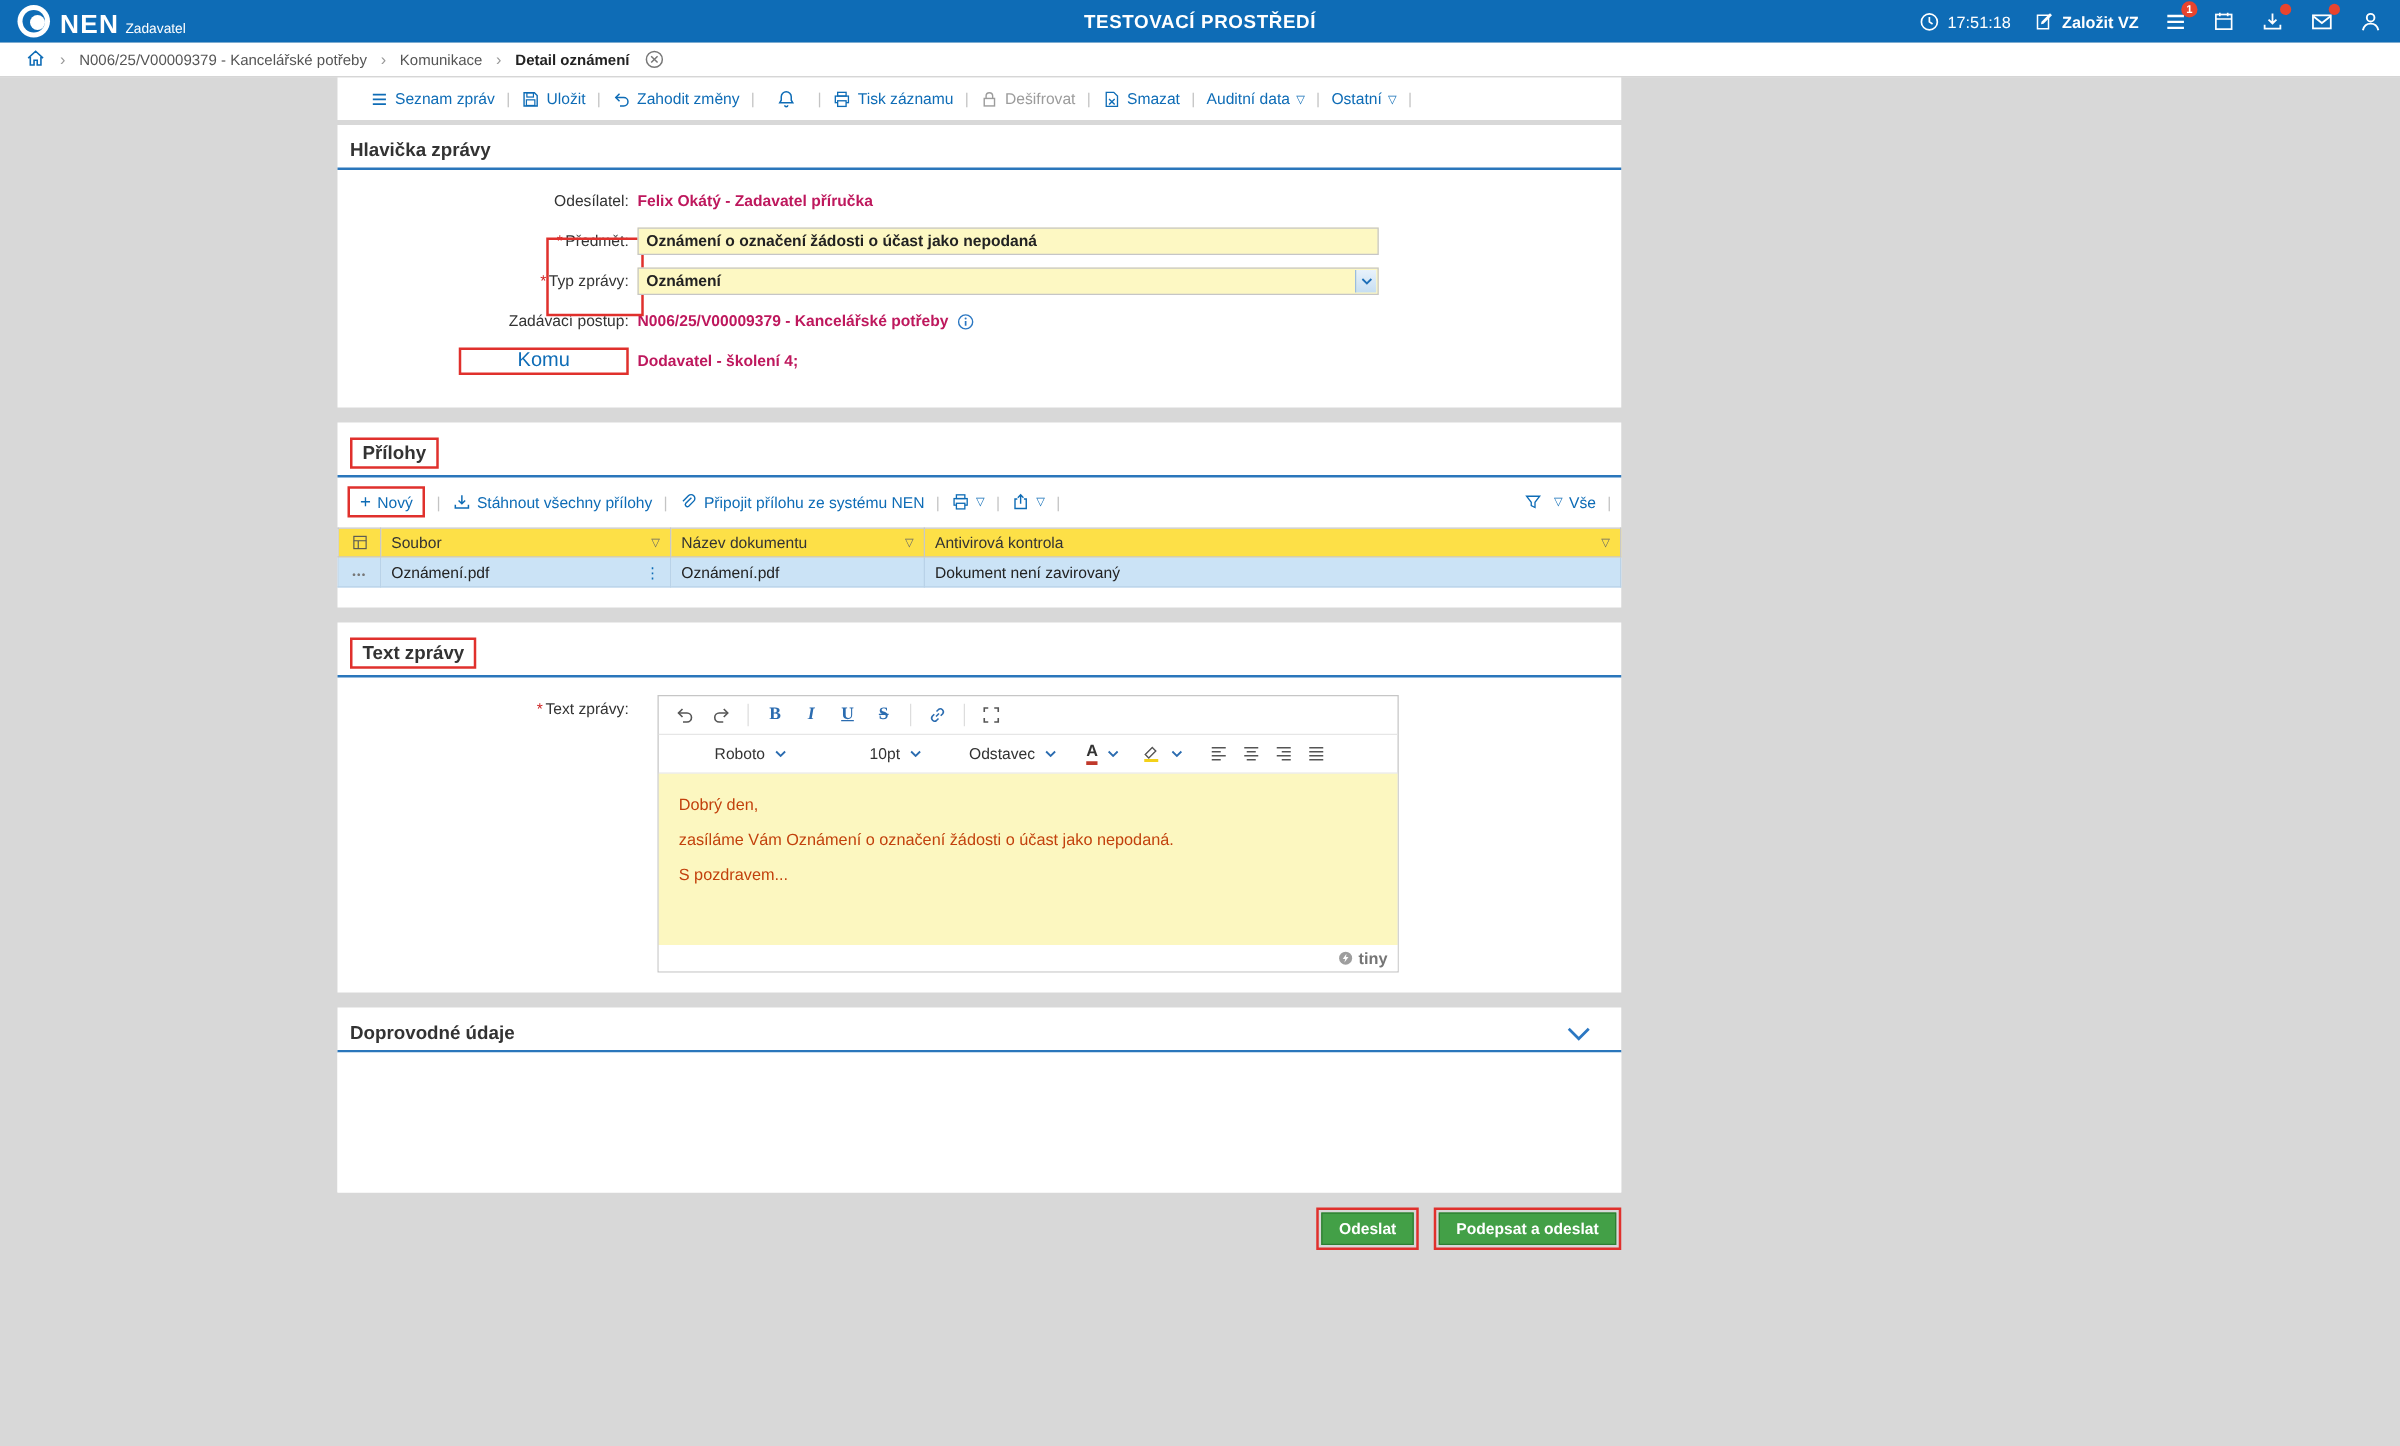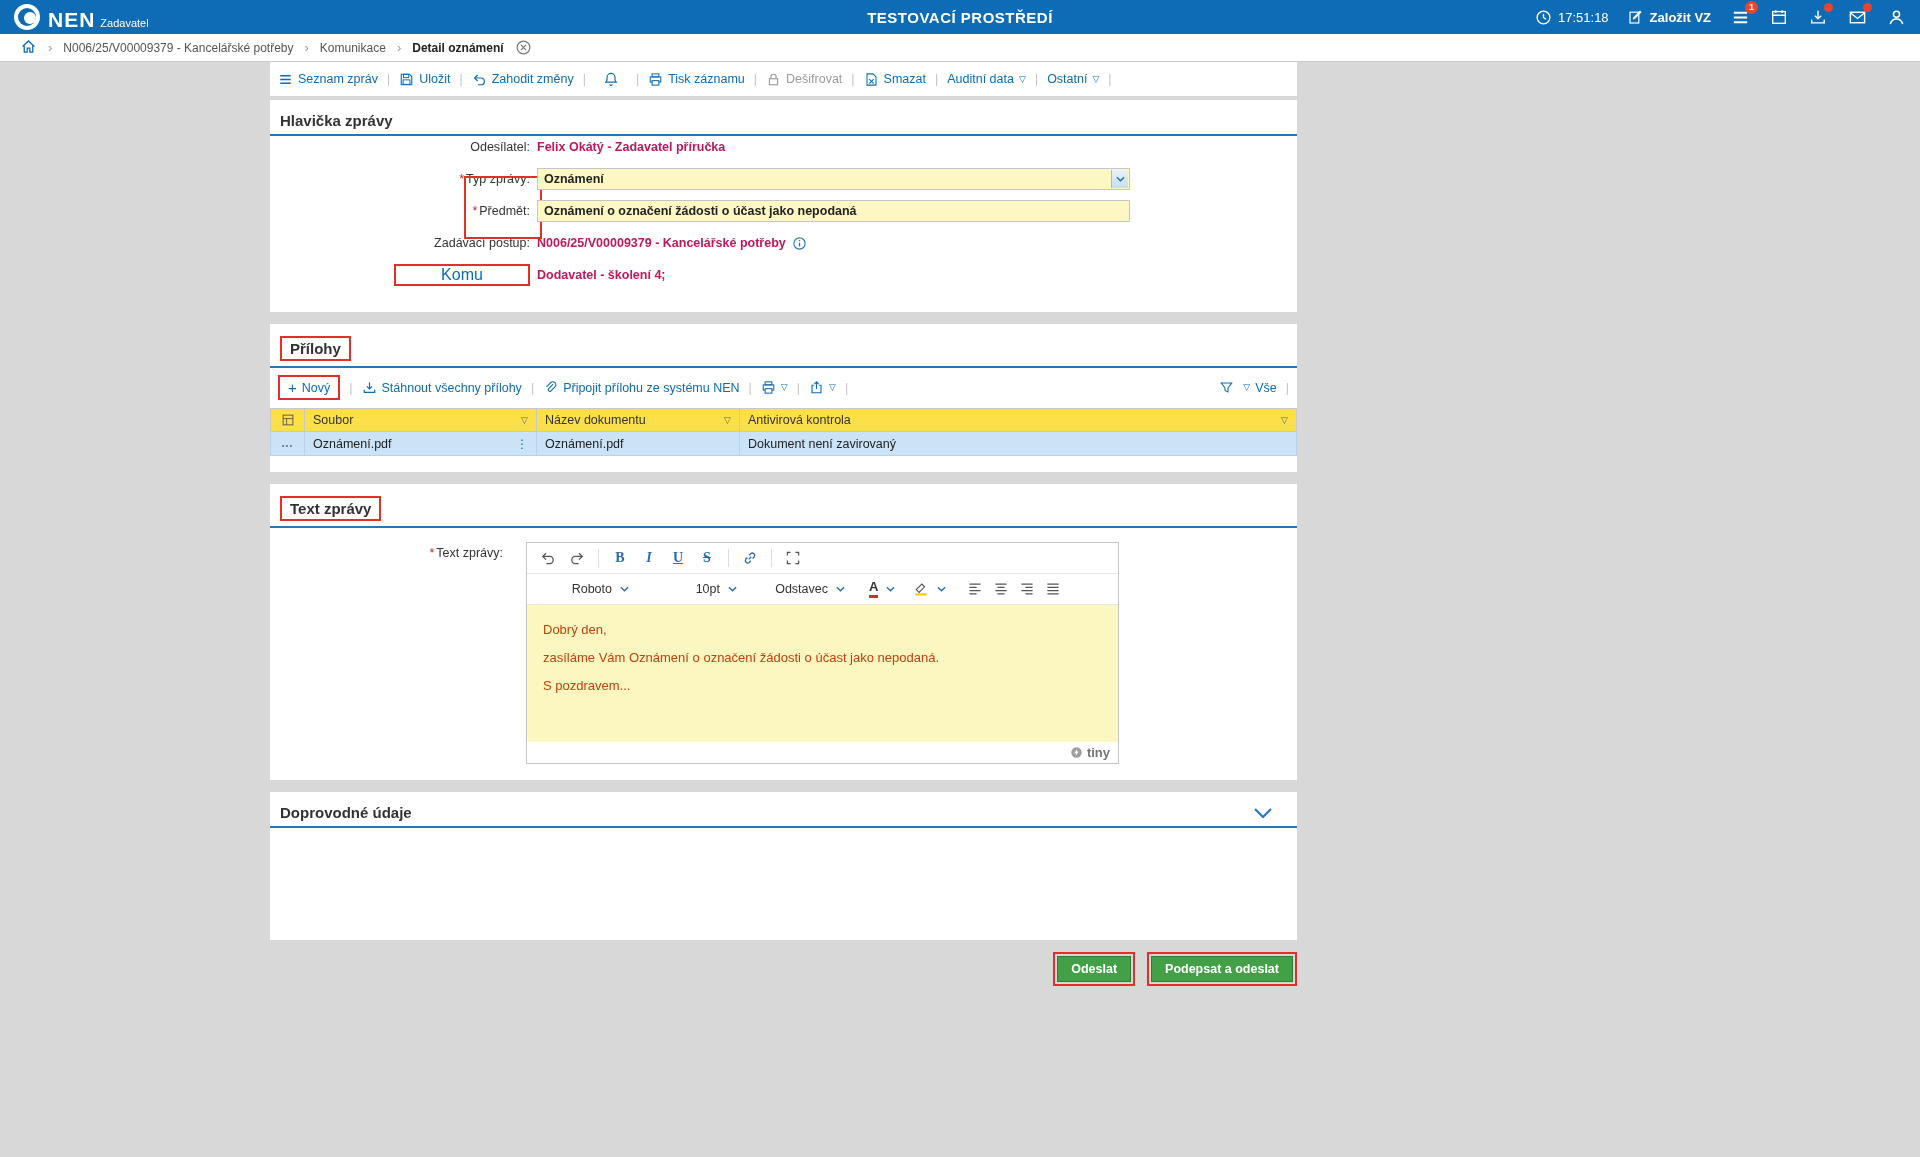--- a/index.html
+++ b/index.html
@@ -25,42 +25,42 @@
 
   
   .breadcrumb { height:28px; background:#fff; border-bottom:1px solid #c9c9c9; display:flex; align-items:center; padding:0 20px; gap:11px; font-size:12px; color:#555; }
   .crumb { cursor:pointer; }
   .crumb-sep { color:#999; font-size:13px; }
   .crumb-current { font-weight:bold; color:#222; }
   .crumb-close { color:#777; display:flex; align-items:center; cursor:pointer; }
 
   
   .content { position:absolute; left:270px; top:62px; width:1027px; }
-  .block { background:#fff; }
+  .block { background:#fff;padding-left:18px; }
   .gap4 { margin-bottom:4px; }
   .gap12 { margin-bottom:12px; }
 
   
   .cmdbar { height:34px; display:flex; align-items:center; padding:0 8px; gap:9px; font-size:12.5px; color:#0e6cb6; }
   .tb-item { display:flex; align-items:center; gap:5px; cursor:pointer; white-space:nowrap; }
   .tb-item svg { display:block; }
   .tb-sep { color:#c4c4c4; }
   .tb-disabled { color:#9c9c9c; cursor:default; }
   .tri { font-size:9px; line-height:1; }
 
   
   .section { padding:12px 0 16px; }
   .section-head { display:flex; align-items:center; justify-content:space-between; padding:0 10px; }
   .section-title { font-size:15px; font-weight:bold; color:#333; }
   .annot { border:2px solid #e0302c; }
   .title-annot { display:inline-block; padding:2px 8px; }
   .section-rule { height:2px; background:#2a76bb; margin-top:5px; }
 
   
-  .fields { padding-top:0; position:relative;margin-left:27px; }
+  .fields { padding-top:14px; position:relative; }
   .frow { display:flex; align-items:center; margin-bottom:10px; min-height:22px; }
   .flabel { width:240px; text-align:right; padding-right:7px; font-size:12.5px; color:#333; flex:none; }
   .req { color:#cc2222; margin-right:2px; }
   .fvalue { font-size:12.5px; font-weight:bold; color:#be185d; display:flex; align-items:center; gap:6px; }
   .yfield { width:593px; height:22px; background:#fdf8c3; border:1px solid #c6c6c6; display:flex; align-items:center; padding:0 6px; font-weight:bold; font-size:12.5px; color:#222; position:relative; }
   .combo-btn { position:absolute; right:1px; top:1px; bottom:1px; width:17px; background:linear-gradient(#e8f2fb,#c6def2); border-left:1px solid #9abde0; display:flex; align-items:center; justify-content:center; color:#1d6fb8; cursor:pointer; }
   .labels-annot { position:absolute; left:167px; top:8px; width:78px; height:63px; border:2px solid #e0302c; pointer-events:none; }
   .komu-box { border:2px solid #e0302c; width:136px; height:22px; display:flex; align-items:center; justify-content:center; color:#0e6cb6; font-size:16px; margin-left:auto; cursor:pointer; }
 
   
@@ -283,34 +283,34 @@
 
     <div class="fields">
       <div class="frow">
         <span class="flabel">Odesílatel:</span>
         <span class="fvalue">Felix Okátý - Zadavatel příručka</span>
       </div>
 
       <div style="position:relative;">
         <span class="labels-annot"></span>
         <div class="frow">
+          <span class="flabel"><span class="req">*</span><span>Předmět:</span></span>
+          <div class="yfield">
+            <span>Oznámení o označení žádosti o účast jako nepodaná</span>
+          </div>
+        </div>
+        <div class="frow">
           <span class="flabel"><span class="req">*</span><span>Typ zprávy:</span></span>
           <div class="yfield" style="cursor:pointer;">
             <span>Oznámení</span>
             <span class="combo-btn">
               <svg width="9" height="6" viewBox="0 0 10 6">
                   <path d="M1 1 L5 5 L9 1" fill="none" stroke="currentColor" stroke-width="1.6"></path>
                 </svg>
             </span>
-          </div>
-        </div>
-        <div class="frow">
-          <span class="flabel"><span class="req">*</span><span>Předmět:</span></span>
-          <div class="yfield">
-            <span>Oznámení o označení žádosti o účast jako nepodaná</span>
           </div>
         </div>
       </div>
 
       <div class="frow">
         <span class="flabel">Zadávací postup:</span>
         <span class="fvalue">
           <span>N006/25/V00009379 - Kancelářské potřeby</span>
           <span style="color:#2b77c2; display:flex;">
             <svg width="15" height="15" viewBox="0 0 20 20">

